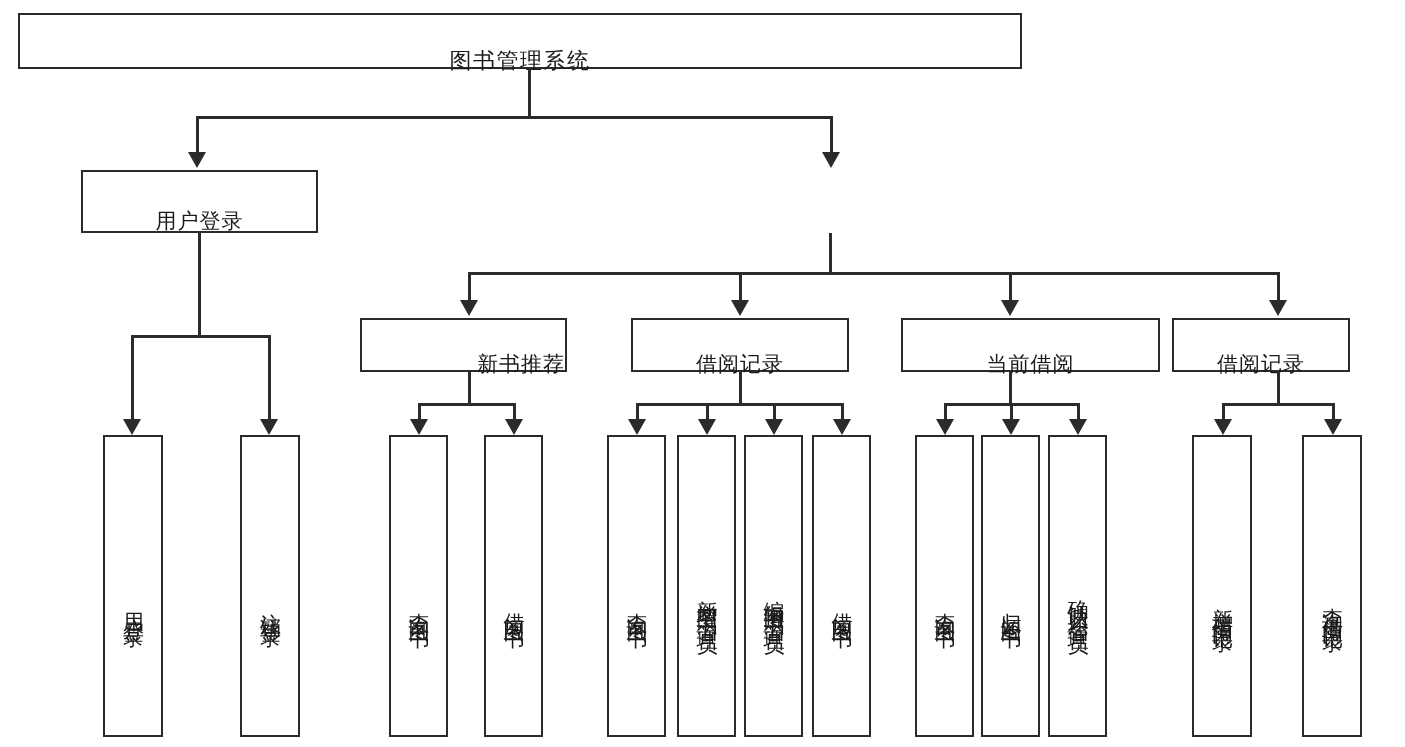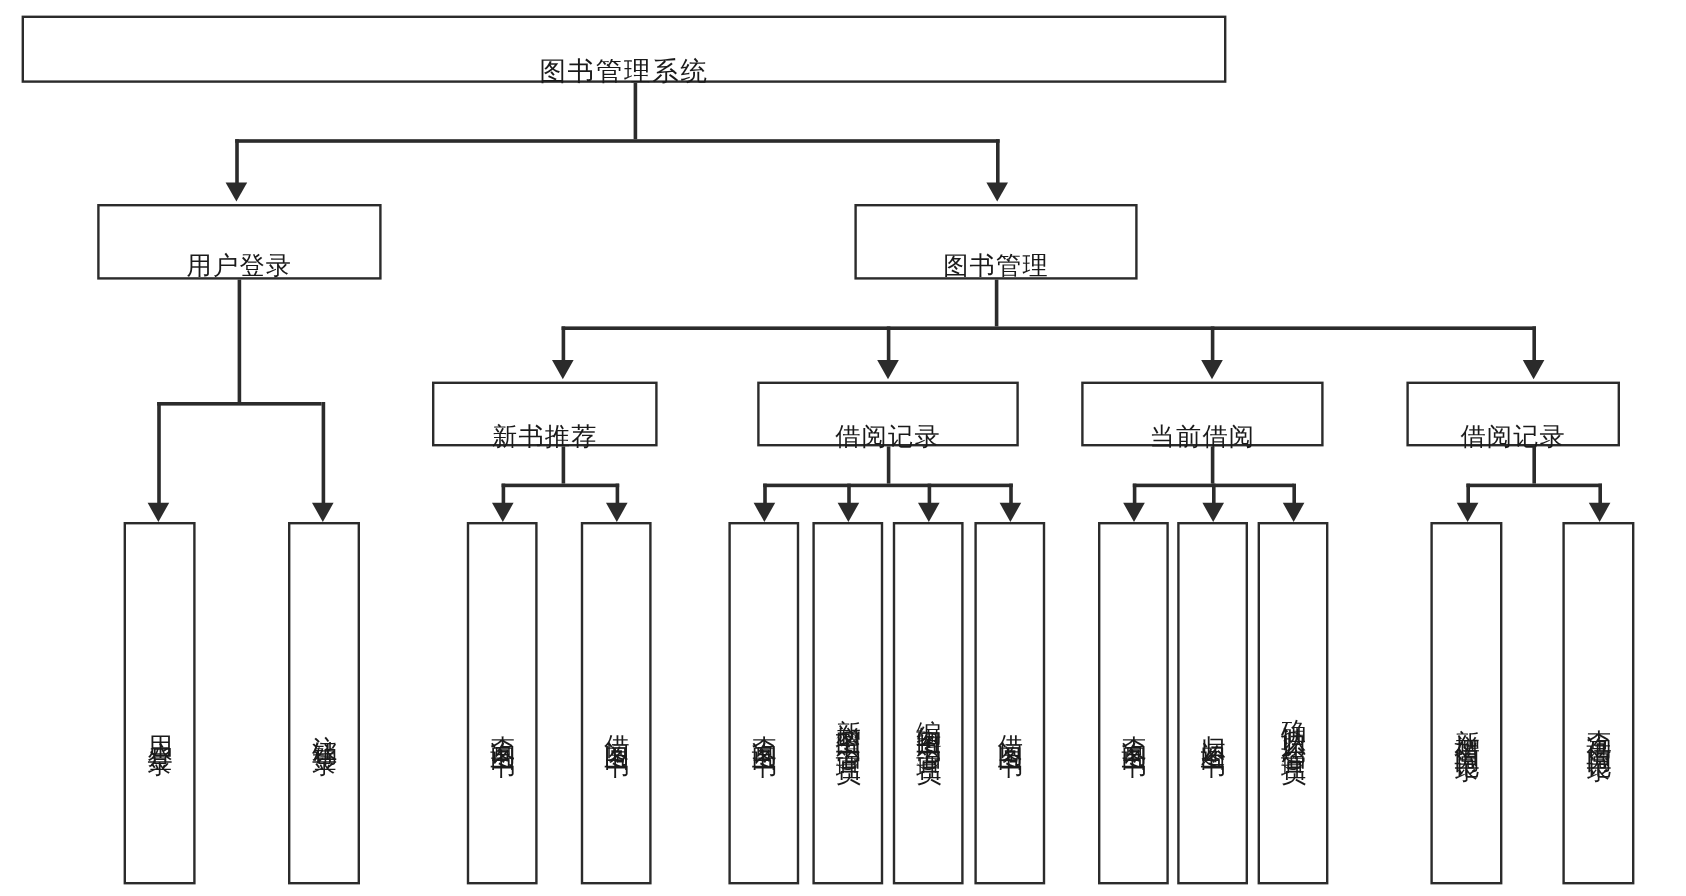--- a/index.html
+++ b/index.html
@@ -95,49 +95,46 @@
   <div class="vline" style="left:196px; top:116px; height:38px;"></div>
   <div class="arrow" style="left:188px; top:152px;"></div>
 
   <div class="vline" style="left:830px; top:116px; height:38px;"></div>
   <div class="arrow" style="left:822px; top:152px;"></div>
 
   <div class="node h-node" style="left:81px; top:170px; width:237px; height:63px;">
     <span class="label">用户登录</span>
   </div>
 
-  <div class="node h-node" style="left:712px; top:170px; width:236px; height:63px;">
-    <span class="label">图书管理</span>
-  </div>
 
   <div class="vline" style="left:198px; top:233px; height:102px;"></div>
   <div class="hline" style="left:131px; top:335px; width:137px; height:3px;"></div>
   <div class="vline" style="left:131px; top:335px; height:86px;"></div>
   <div class="arrow" style="left:123px; top:419px;"></div>
   <div class="vline" style="left:268px; top:335px; height:86px;"></div>
   <div class="arrow" style="left:260px; top:419px;"></div>
 
   <div class="vline" style="left:829px; top:233px; height:39px;"></div>
   <div class="hline" style="left:468px; top:272px; width:812px; height:3px;"></div>
   <div class="vline" style="left:468px; top:272px; height:30px;"></div>
   <div class="arrow" style="left:460px; top:300px;"></div>
   <div class="vline" style="left:739px; top:272px; height:30px;"></div>
   <div class="arrow" style="left:731px; top:300px;"></div>
   <div class="vline" style="left:1009px; top:272px; height:30px;"></div>
   <div class="arrow" style="left:1001px; top:300px;"></div>
   <div class="vline" style="left:1277px; top:272px; height:30px;"></div>
   <div class="arrow" style="left:1269px; top:300px;"></div>
 
-  <div class="node h-node" style="left:360px; top:318px; width:188px; height:54px;">
+  <div class="node h-node" style="left:360px; top:318px; width:207px; height:54px;justify-content:flex-end;">
     <span class="label">新书推荐</span>
   </div>
   <div class="node h-node" style="left:631px; top:318px; width:218px; height:54px;">
     <span class="label">借阅记录</span>
   </div>
-  <div class="node h-node" style="left:901px; top:318px; width:202px; height:54px;">
+  <div class="node h-node" style="left:901px; top:318px; width:259px; height:54px;">
     <span class="label">当前借阅</span>
   </div>
   <div class="node h-node" style="left:1172px; top:318px; width:178px; height:54px;">
     <span class="label">借阅记录</span>
   </div>
 
   <div class="vline" style="left:468px; top:372px; height:31px;"></div>
   <div class="hline" style="left:418px; top:403px; width:98px; height:3px;"></div>
   <div class="vline" style="left:418px; top:403px; height:18px;"></div>
   <div class="arrow" style="left:410px; top:419px;"></div>

